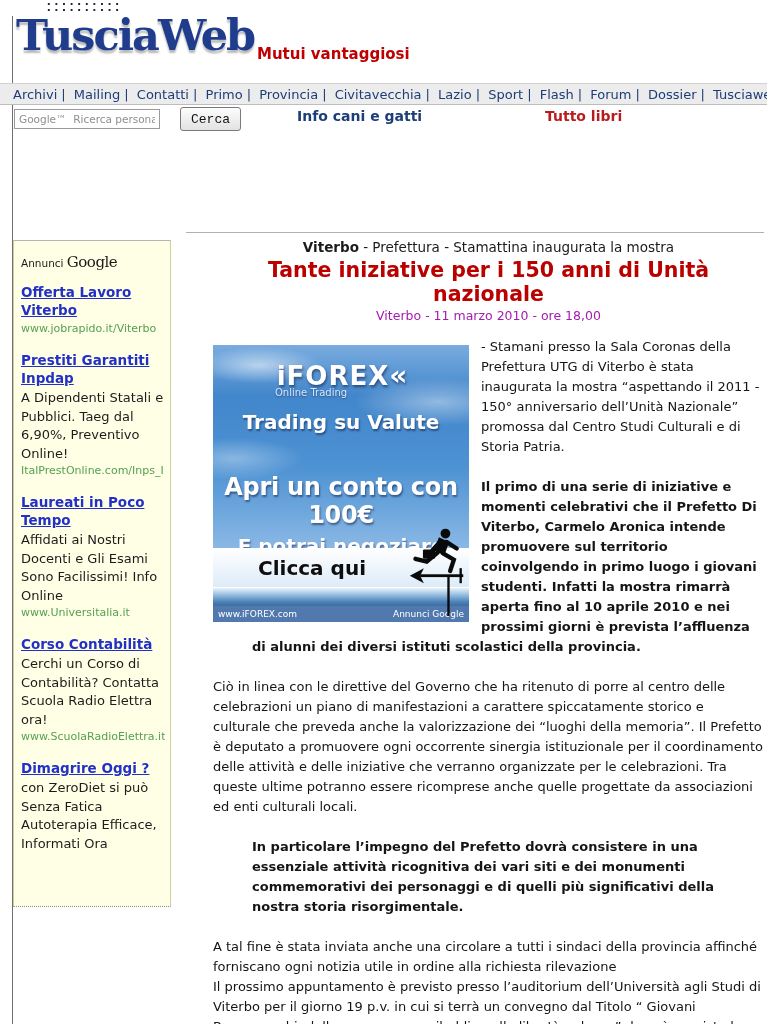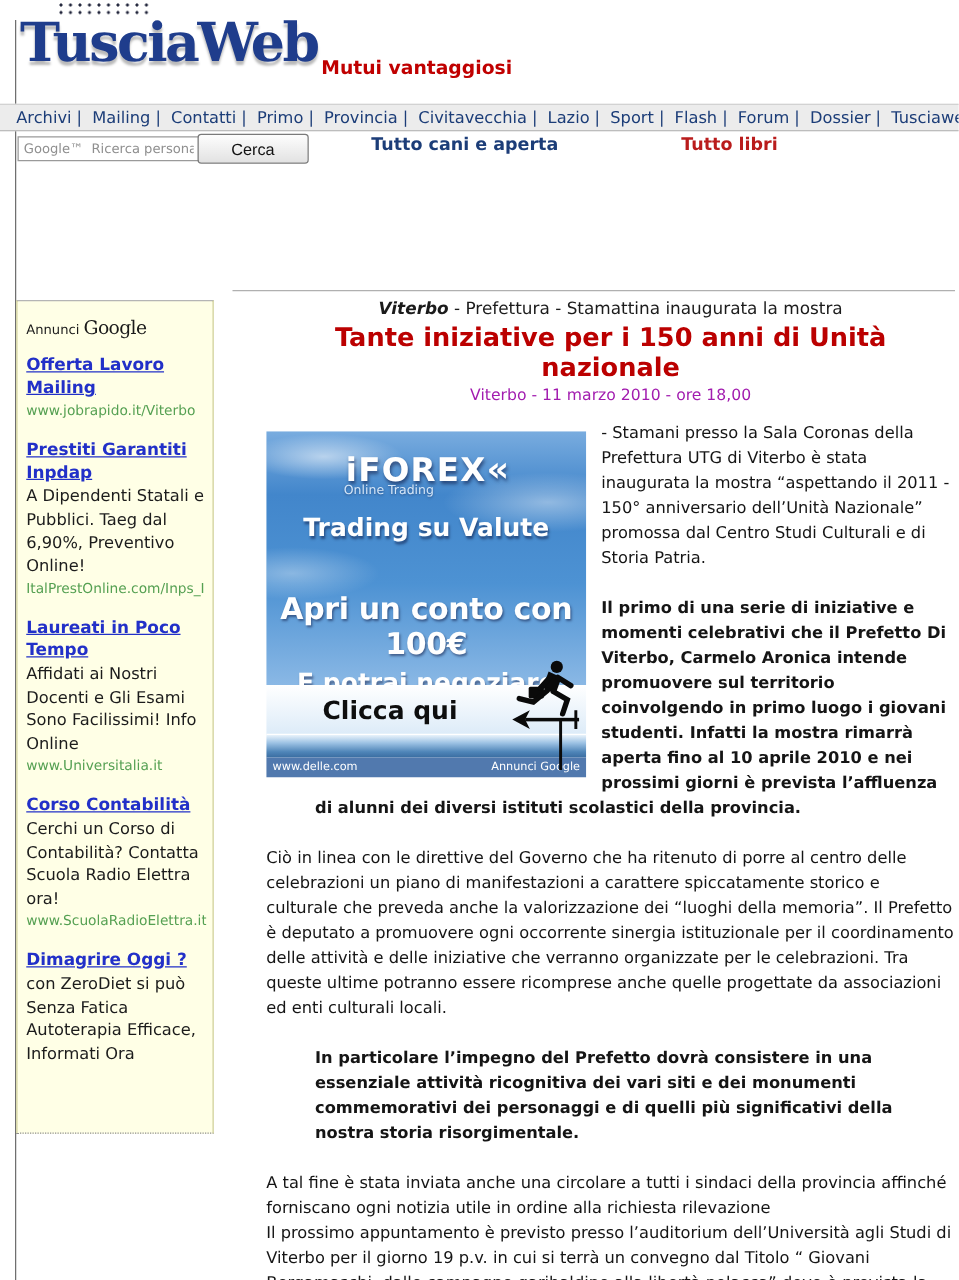--- a/index.html
+++ b/index.html
@@ -21,43 +21,43 @@
   .navbar{position:absolute;left:0;top:83px;width:767px;height:22px;background:#ececec;
     border-top:1px solid #d2d2d2;border-bottom:1px solid #bdbdbd;line-height:22px;
     padding-left:13px;box-sizing:border-box;font-size:13px;white-space:nowrap;overflow:hidden;color:#1c3d78;}
   .nav-item a{color:#1c3d78;}
   .nav-sep{margin:0 4px;color:#1c3d78;}
   .nav-item:last-child .nav-sep{display:none;}
 
   .search-input{position:absolute;left:14px;top:109px;width:146px;height:20px;border:1px solid #9a9a9a;
     font-size:10.5px;padding:0 4px;box-sizing:border-box;color:#555;background:#fff;}
   .search-input::placeholder{color:#8f8f8f;font-family:"DejaVu Sans",sans-serif;}
-  .search-btn{position:absolute;left:158px;top:107px;height:24px;padding:0 26px;font-size:13px;
-    font-family:Liberation Sans, sans-serif;border:1px solid #7a7a7a;border-radius:3px;
+  .search-btn{position:absolute;left:180px;top:107px;height:24px;padding:0 10px;font-size:13px;
+    font-family:Liberation Mono, monospace;border:1px solid #7a7a7a;border-radius:3px;
     background:linear-gradient(#fdfdfd,#e2e2e2);color:#111;}
   .subnav-left{position:absolute;left:297px;top:108px;font-size:14px;font-weight:bold;color:#1c3d78;}
   .subnav-right{position:absolute;left:545px;top:108px;font-size:14px;font-weight:bold;color:#b91c1c;}
 
   
   .sidebar{position:absolute;left:13px;top:240px;width:158px;height:667px;box-sizing:border-box;
     background:#ffffe6;border:1px solid #cfcf9a;border-top-color:#b5b5b5;border-bottom:1px dotted #8f8f8f;
     padding:12px 5px 0 7px;overflow:hidden;}
   .annunci{font-size:10.5px;color:#1a1a1a;margin-bottom:12px;}
   .annunci .gword{font-family:"DejaVu Serif",serif;font-size:15px;letter-spacing:-.5px;}
   .ad{margin-bottom:15px;}
   .ad-title{display:block;color:#2230c8;font-weight:bold;font-size:13.5px;line-height:18px;
     text-decoration:underline;margin-bottom:2px;}
   .ad-body{font-size:13px;line-height:18.5px;color:#1c1c1c;}
   .ad-url{display:block;color:#55a052;font-size:11px;line-height:15px;white-space:nowrap;overflow:hidden;}
 
   
   .article-rule{position:absolute;left:186px;top:232px;width:578px;height:1px;background:#b0b0b0;}
   .article{position:absolute;left:213px;top:239px;width:551px;}
   .kicker{text-align:center;font-size:13.5px;color:#1b1b1b;}
-  .kicker b{font-weight:bold;font-style:italic;}
+  .kicker b{font-weight:bold;}
   .headline{text-align:center;font-size:20.5px;font-weight:bold;color:#bb0000;margin:3px 0 2px;font-family:"DejaVu Sans",sans-serif;}
   .dateline{text-align:center;font-size:12.5px;color:#a21caf;margin-bottom:14px;}
   .pars .par{font-size:13px;line-height:20px;color:#151515;margin:0 0 20px;white-space:pre-line;}
   .pars .par.bold{font-weight:bold;padding-left:39px;}
 
   
   .banner{position:relative;float:left;width:256px;height:277px;margin:8px 12px 6px 0;overflow:hidden;}
   .b-sky{position:absolute;left:0;right:0;top:0;bottom:74px;
     background:
       radial-gradient(ellipse 90px 26px at 18% 10%,rgba(255,255,255,.55),rgba(255,255,255,0) 70%),
@@ -116,34 +116,34 @@
   
     <span class="nav-item"><a>Forum</a><span class="nav-sep">|</span></span>
   
     <span class="nav-item"><a>Dossier</a><span class="nav-sep">|</span></span>
   
     <span class="nav-item"><a>TusciawebTV</a></span>
   </div>
 
 <input class="search-input" placeholder="Google™  Ricerca personalizzata" style="">
 <button class="search-btn">Cerca</button>
-<a class="subnav-left">Tutto cani e aperta</a>
+<a class="subnav-left">Info cani e gatti</a>
 <a class="subnav-right">Tutto libri</a>
 
 <div class="article-rule"></div>
 
 <div class="sidebar">
   <div class="annunci">
     <span>Annunci</span>
     <span class="gword">Google</span>
   </div>
   <div class="ads">
 
       <div class="ad">
-        <a class="ad-title">Offerta Lavoro Mailing</a>
+        <a class="ad-title">Offerta Lavoro Viterbo</a>
         <a class="ad-url">www.jobrapido.it/Viterbo</a>
       </div>
 
       <div class="ad">
         <a class="ad-title">Prestiti Garantiti Inpdap</a>
         <div class="ad-body">A Dipendenti Statali e Pubblici. Taeg dal 6,90%, Preventivo Online!</div>
         <a class="ad-url">ItalPrestOnline.com/Inps_I</a>
       </div>
 
       <div class="ad">
@@ -178,21 +178,21 @@
       <div class="b-line b1">Trading su Valute</div>
       <div class="b-line b2">Apri un conto con 100€</div>
       <div class="b-line b3">E potrai negoziare</div>
       <div class="b-line b4">con 40.000€</div>
     </div>
     <div class="b-cta-band">
       <span class="b-cta">Clicca qui</span>
     </div>
     <div class="b-bar"></div>
     <div class="b-footer">
-      <span>www.delle.com</span>
+      <span>www.iFOREX.com</span>
       <span>Annunci Google</span>
     </div>
     <svg class="b-runner" viewBox="0 0 64 96" xmlns="http://www.w3.org/2000/svg">
       <g fill="#0a0a0a" stroke="none">
         <circle cx="41" cy="8" r="5.2"></circle>
         <path d="M34 12 L45 17 L40 31 L29 26 Z"></path>
         <rect x="17" y="25" width="13" height="10" rx="1.5"></rect>
       </g>
       <g stroke="#0a0a0a" stroke-width="4.6" stroke-linecap="round" fill="none">
         <path d="M42 17 L53 24"></path>

